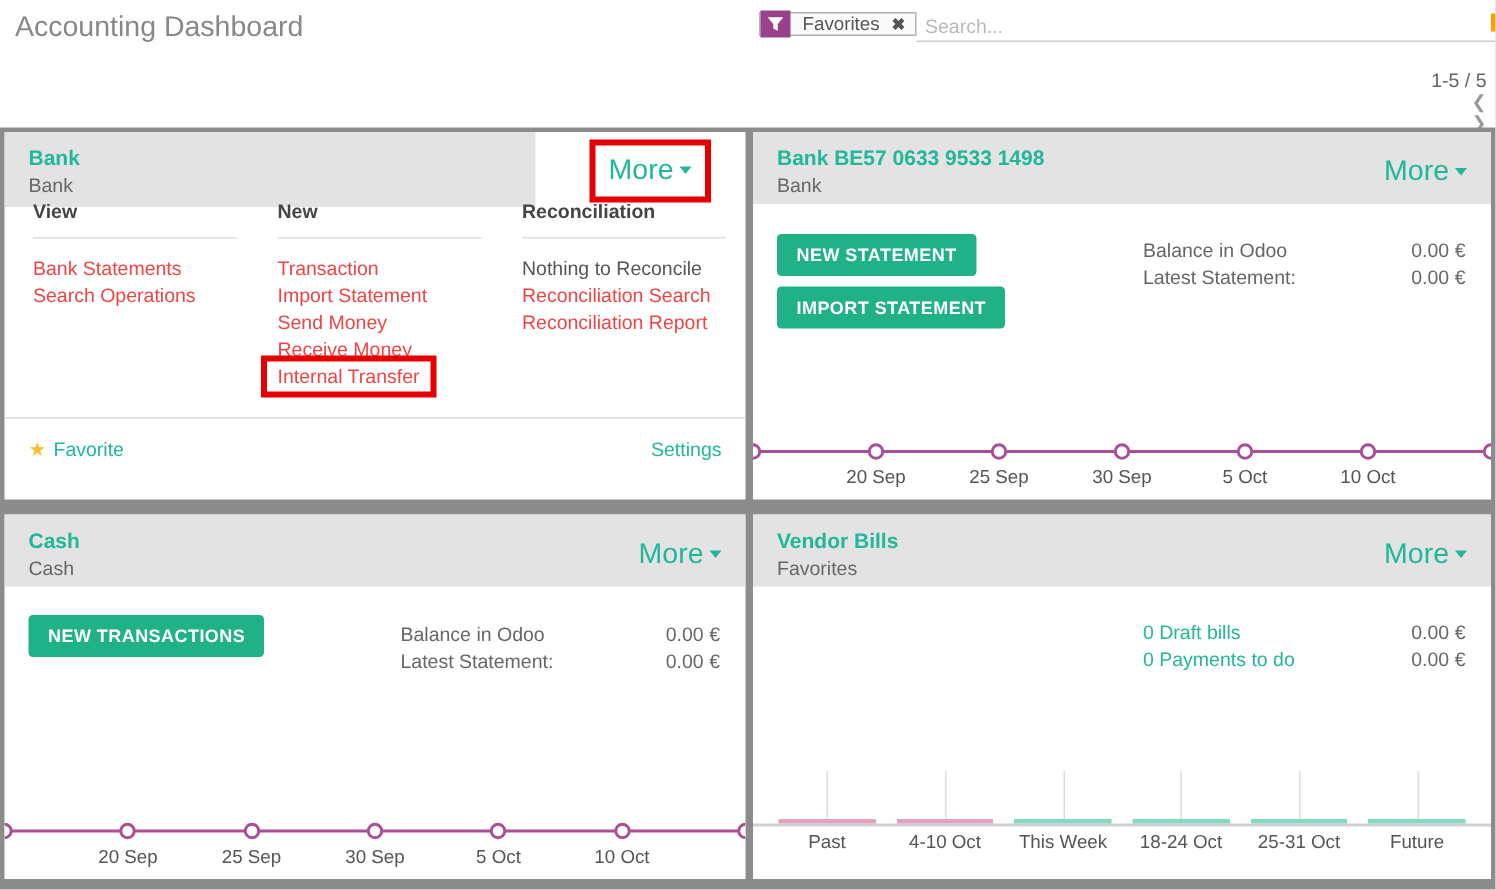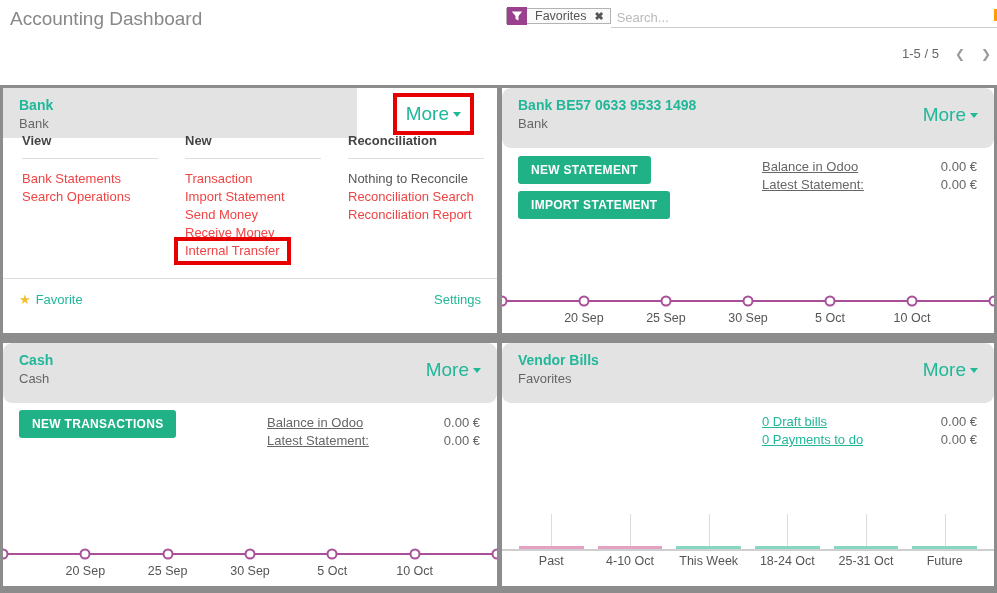--- a/index.html
+++ b/index.html
@@ -12,32 +12,32 @@
   .searchbar { position:absolute; left:506px; top:8px; right:0; display:flex; align-items:flex-start; }
   .facet { display:inline-flex; align-items:center; border:1px solid #b3b3b3; height:16px; background:#fafafa; }
   .facet-icon { width:20px; height:18px; background:#99418d; display:flex; align-items:center; justify-content:center; }
   .facet-label { padding:0 8px; font-size:12.5px; color:#555; }
   .facet-remove { padding:0 6px 0 0; font-size:11px; font-weight:700; color:#555; cursor:pointer; }
   .search-input { flex:1; border:none; border-bottom:1px solid #ccc; height:20px; font-size:13px;
     outline:none; background:transparent; padding:0 6px; color:#6d28d9;
     font-family:"Liberation Sans", sans-serif; }
   .search-input::placeholder { color:#b9b9b9; }
   .clipped { position:absolute; right:0; top:9px; width:3px; height:12px; background:#ff9d00; }
-  .pager { position:absolute; right:6px; top:46px; display:flex; align-items:center; font-size:13px; color:#666; }
+  .pager { position:absolute; right:6px; top:46px; display:flex; align-items:flex-end; font-size:13px; color:#666;flex-direction:column; }
   .pager .chev { color:#9a9a9a; font-size:12px; margin-left:16px; cursor:pointer; }
 
   
   .dash { position:absolute; left:0; top:85px; width:997px; height:508px; background:#8c8c8c; }
   .card { position:absolute; background:#fff; overflow:hidden; }
   #card-bank   { left:3px;   top:3px;   width:494px; height:245px; }
   #card-bank2  { left:502px; top:3px;   width:492px; height:245px; }
   #card-cash   { left:3px;   top:258px; width:494px; height:243px; }
   #card-vendor { left:502px; top:258px; width:492px; height:243px; }
 
-  .khead { position:relative; height:60px; background:#e3e3e3; padding:9px 16px;border-radius:9px; }
+  .khead { position:relative; height:48px; background:#e3e3e3; padding:9px 16px; }
   .ktitle { font-size:14px; font-weight:700; color:#21b799; }
   .ksub { font-size:13px; color:#666; margin-top:3px; }
   .more { position:absolute; right:16px; top:16px; font-size:19px; color:#21b799; cursor:pointer; white-space:nowrap; }
   .caret { display:inline-block; width:0; height:0; border-left:4px solid transparent;
     border-right:4px solid transparent; border-top:5px solid currentColor; margin-left:4px; vertical-align:middle; }
 
   
   .bank-head { position:relative; height:50px; }
   .bank-head .gray { position:absolute; left:0; top:0; width:354px; height:50px; background:#e3e3e3; padding:9px 16px; }
   .hl { border:4px solid #e60000; }
@@ -59,21 +59,21 @@
   .star { color:#f0c02f; margin-right:5px; font-size:13px; }
   .settings { color:#21b799; cursor:pointer; }
 
   
   .btn-stack { position:absolute; left:16px; display:flex; flex-direction:column; align-items:flex-start; gap:7px; }
   .btn { border:none; background:#21b187; color:#fff; font-weight:700; font-size:12px;
     letter-spacing:.3px; padding:7px 13px; border-radius:3px; cursor:pointer;
     font-family:"Liberation Sans", sans-serif; white-space:nowrap; }
   .rows { position:absolute; right:17px; font-size:13px; color:#666; }
   .row { display:flex; justify-content:space-between; line-height:18px; }
-  .row .lbl { white-space:nowrap;text-decoration:underline; }
+  .row .lbl { white-space:nowrap; }
   .row .lbl.link { color:#21b799; cursor:pointer; }
   .row .val { white-space:nowrap; margin-left:20px; }
 
   
   .spark { position:absolute; left:0; right:0; bottom:6px; }
   .spark svg { display:block; width:100%; height:20px; }
   .spark-labels { position:relative; height:16px; }
   .spark-labels span { position:absolute; transform:translateX(-50%); font-size:12.5px; color:#555; white-space:nowrap; }
 
   

